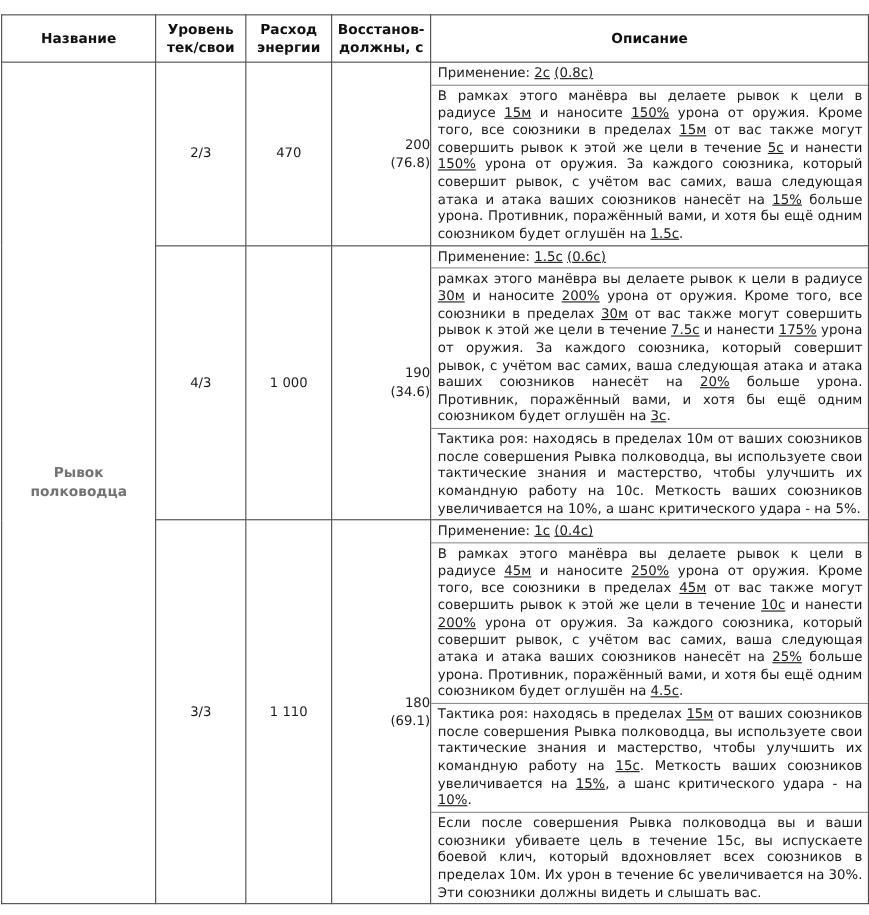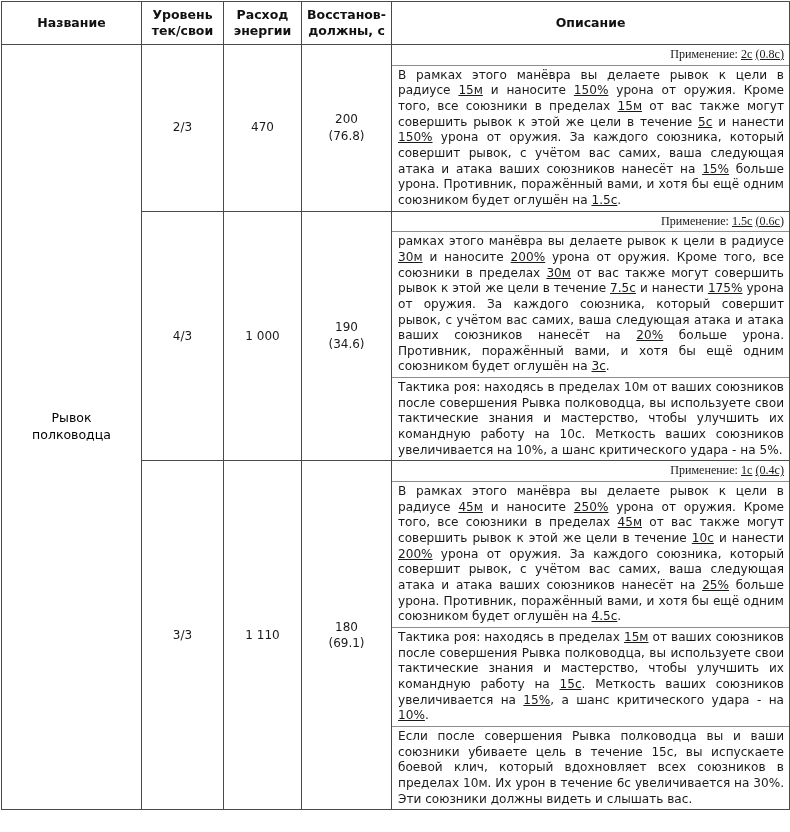--- a/index.html
+++ b/index.html
@@ -12,21 +12,21 @@
     height: 832px;
     font-family: "DejaVu Sans", "Liberation Sans", sans-serif;
     color: #1a1a1a;
     overflow: hidden;
   }
 
   .ability-table {
     border-collapse: collapse;
     table-layout: fixed;
     width: 788px;
-    margin: 1px 0 0 1px;
+    margin: 13px 0 0 1px;
   }
 
   .ability-table th,
   .ability-table td {
     border: 1px solid #4a4a4a;
     vertical-align: middle;
     padding: 0;
   }
 
   
@@ -45,52 +45,52 @@
   .col-name  { width: 140px; }
   .col-level { width: 82px; }
   .col-nrg   { width: 78px; }
   .col-cd    { width: 90px; }
   .col-desc  { width: 398px; }
 
   
   .name-cell {
     text-align: center;
     font-size: 12.5px;
-    font-weight: normal;
+    font-weight: bold;
     line-height: 1.35;
-    color: #000000;
+    color: #737373;
   }
   .name-cell .nm-line { display: block; }
 
   
   .num-cell {
     text-align: center;
     font-size: 12px;
     line-height: 1.4;
     color: #1a1a1a;
   }
-  .num-cell .cd-line { display: block; }
+  .num-cell .cd-line { display: block; text-align: right; }
 
   
   .desc-cell {
     padding: 0;
     vertical-align: top;
   }
   .desc-stack { display: block; }
 
   .para {
     font-size: 12.1px;
     line-height: 1.295;
     text-align: justify;
     padding: 2px 5px 2px 6px;
     color: #1a1a1a;
     border-bottom: 1px solid #8d8d8d;
   }
   .para:last-child { border-bottom: none; }
-  .para.flush-left { text-align: right; font-family: Liberation Serif, serif; }
+  .para.flush-left { text-align: left; }
   .para u { text-decoration: underline; }
   .para.all-underline {
   }
 </style>
 </head>
 <body>
 
 <table class="ability-table">
   <colgroup>
     <col class="col-name">

